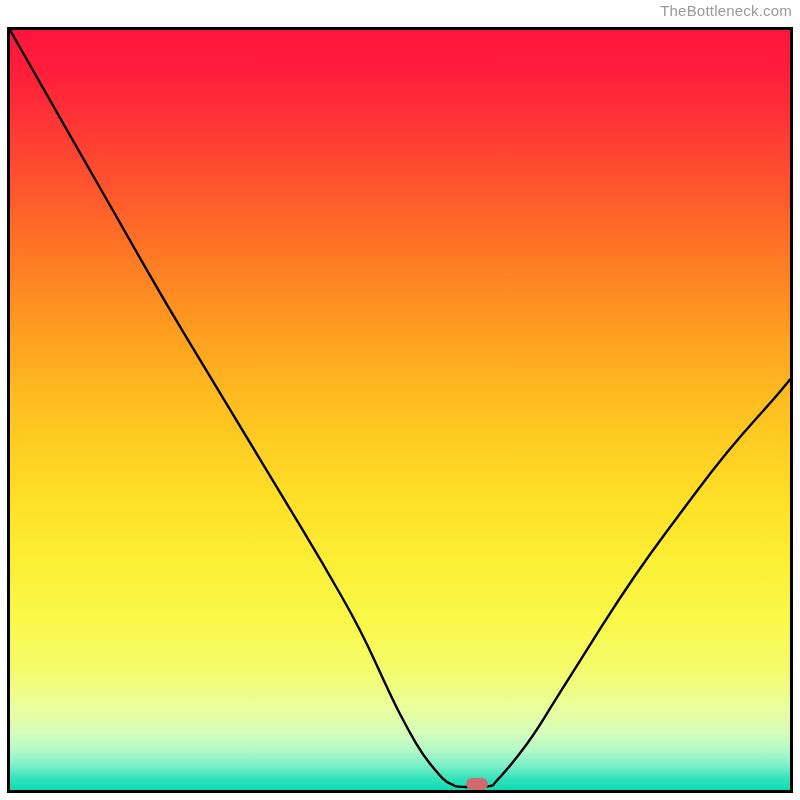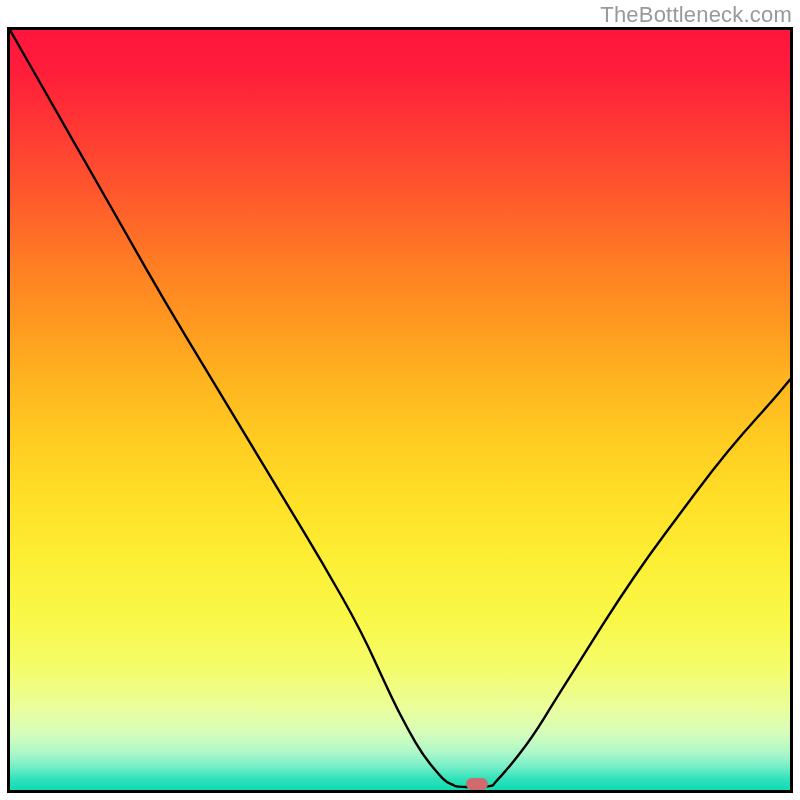--- a/index.html
+++ b/index.html
@@ -7,21 +7,21 @@
   .frame {
     position: relative;
     width: 800px;
     height: 800px;
   }
   .watermark {
     position: absolute;
     top: 2px;
     right: 8px;
     font-family: Arial, Helvetica, sans-serif;
-    font-size: 22px;
+    font-size: 15px;
     color: #99999a;
     font-weight: 400;
     letter-spacing: 0.2px;
   }
   .plot-area {
     position: absolute;
     left: 7px;
     top: 27px;
     width: 786px;
     height: 766px;

